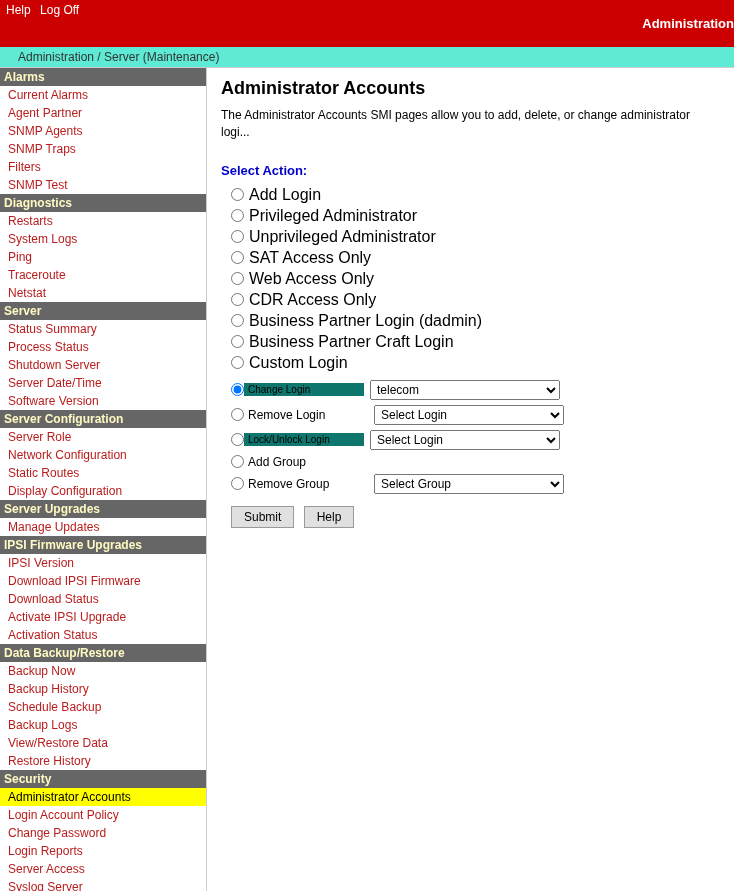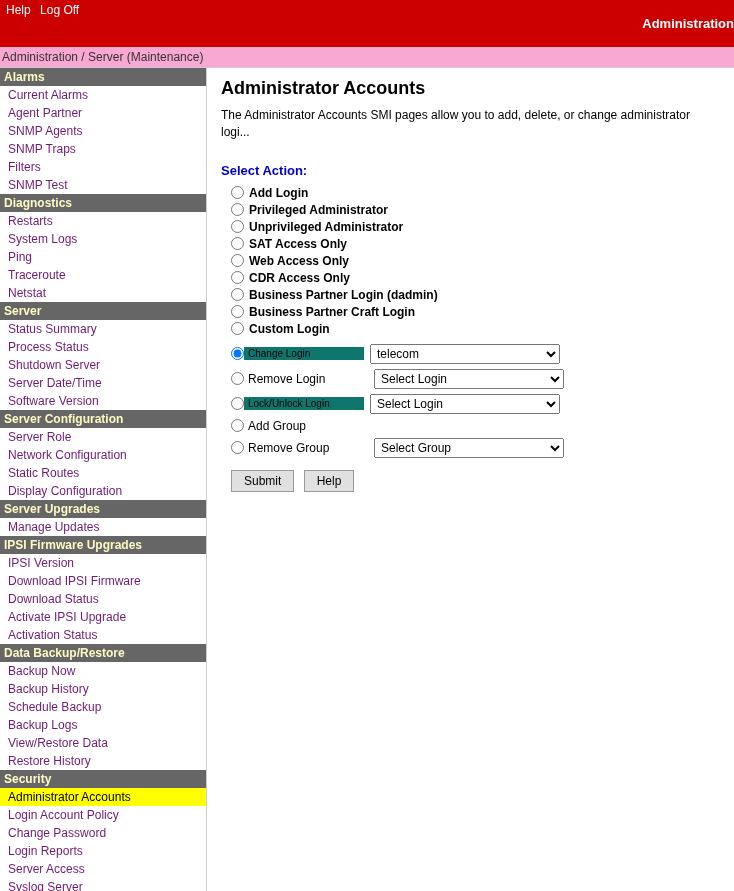--- a/index.html
+++ b/index.html
@@ -23,23 +23,23 @@
       font-weight: normal;
     }
     #top-bar-links a {
       color: #fff;
       text-decoration: none;
       margin-right: 6px;
     }
 
     
     #breadcrumb {
-      background: #f9a8d4;
+      background: #5eead4;
       border-bottom: 1px solid #ccc;
-      padding: 3px 2px;
+      padding: 3px 18px;
       font-size: 12px;
       color: #333;
     }
 
     
     #layout {
       display: flex;
       width: 734px;
     }
 
@@ -55,21 +55,21 @@
     .sidebar-section-header {
       background: #666;
       color: #fef9c3;
       padding: 2px 4px;
       font-weight: bold;
       font-size: 12px;
     }
 
     .sidebar-item {
       padding: 2px 8px;
-      color: #701a75;
+      color: #b91c1c;
       cursor: pointer;
       display: block;
       text-decoration: none;
     }
     .sidebar-item.active {
       background: #ffff00;
       color: #000;
     }
 
     
@@ -103,22 +103,21 @@
       margin-left: 10px;
       margin-bottom: 3px;
       display: flex;
       align-items: center;
     }
     .radio-group input[type=radio] {
       margin-right: 5px;
     }
     .radio-group label {
       color: #000;
-      font-size: 12px;
-      font-weight: bold;
+      font-size: 16px;
     }
 
     .action-row {
       display: flex;
       align-items: center;
       margin: 5px 0;
       margin-left: 10px;
     }
 
     .action-row-label {

